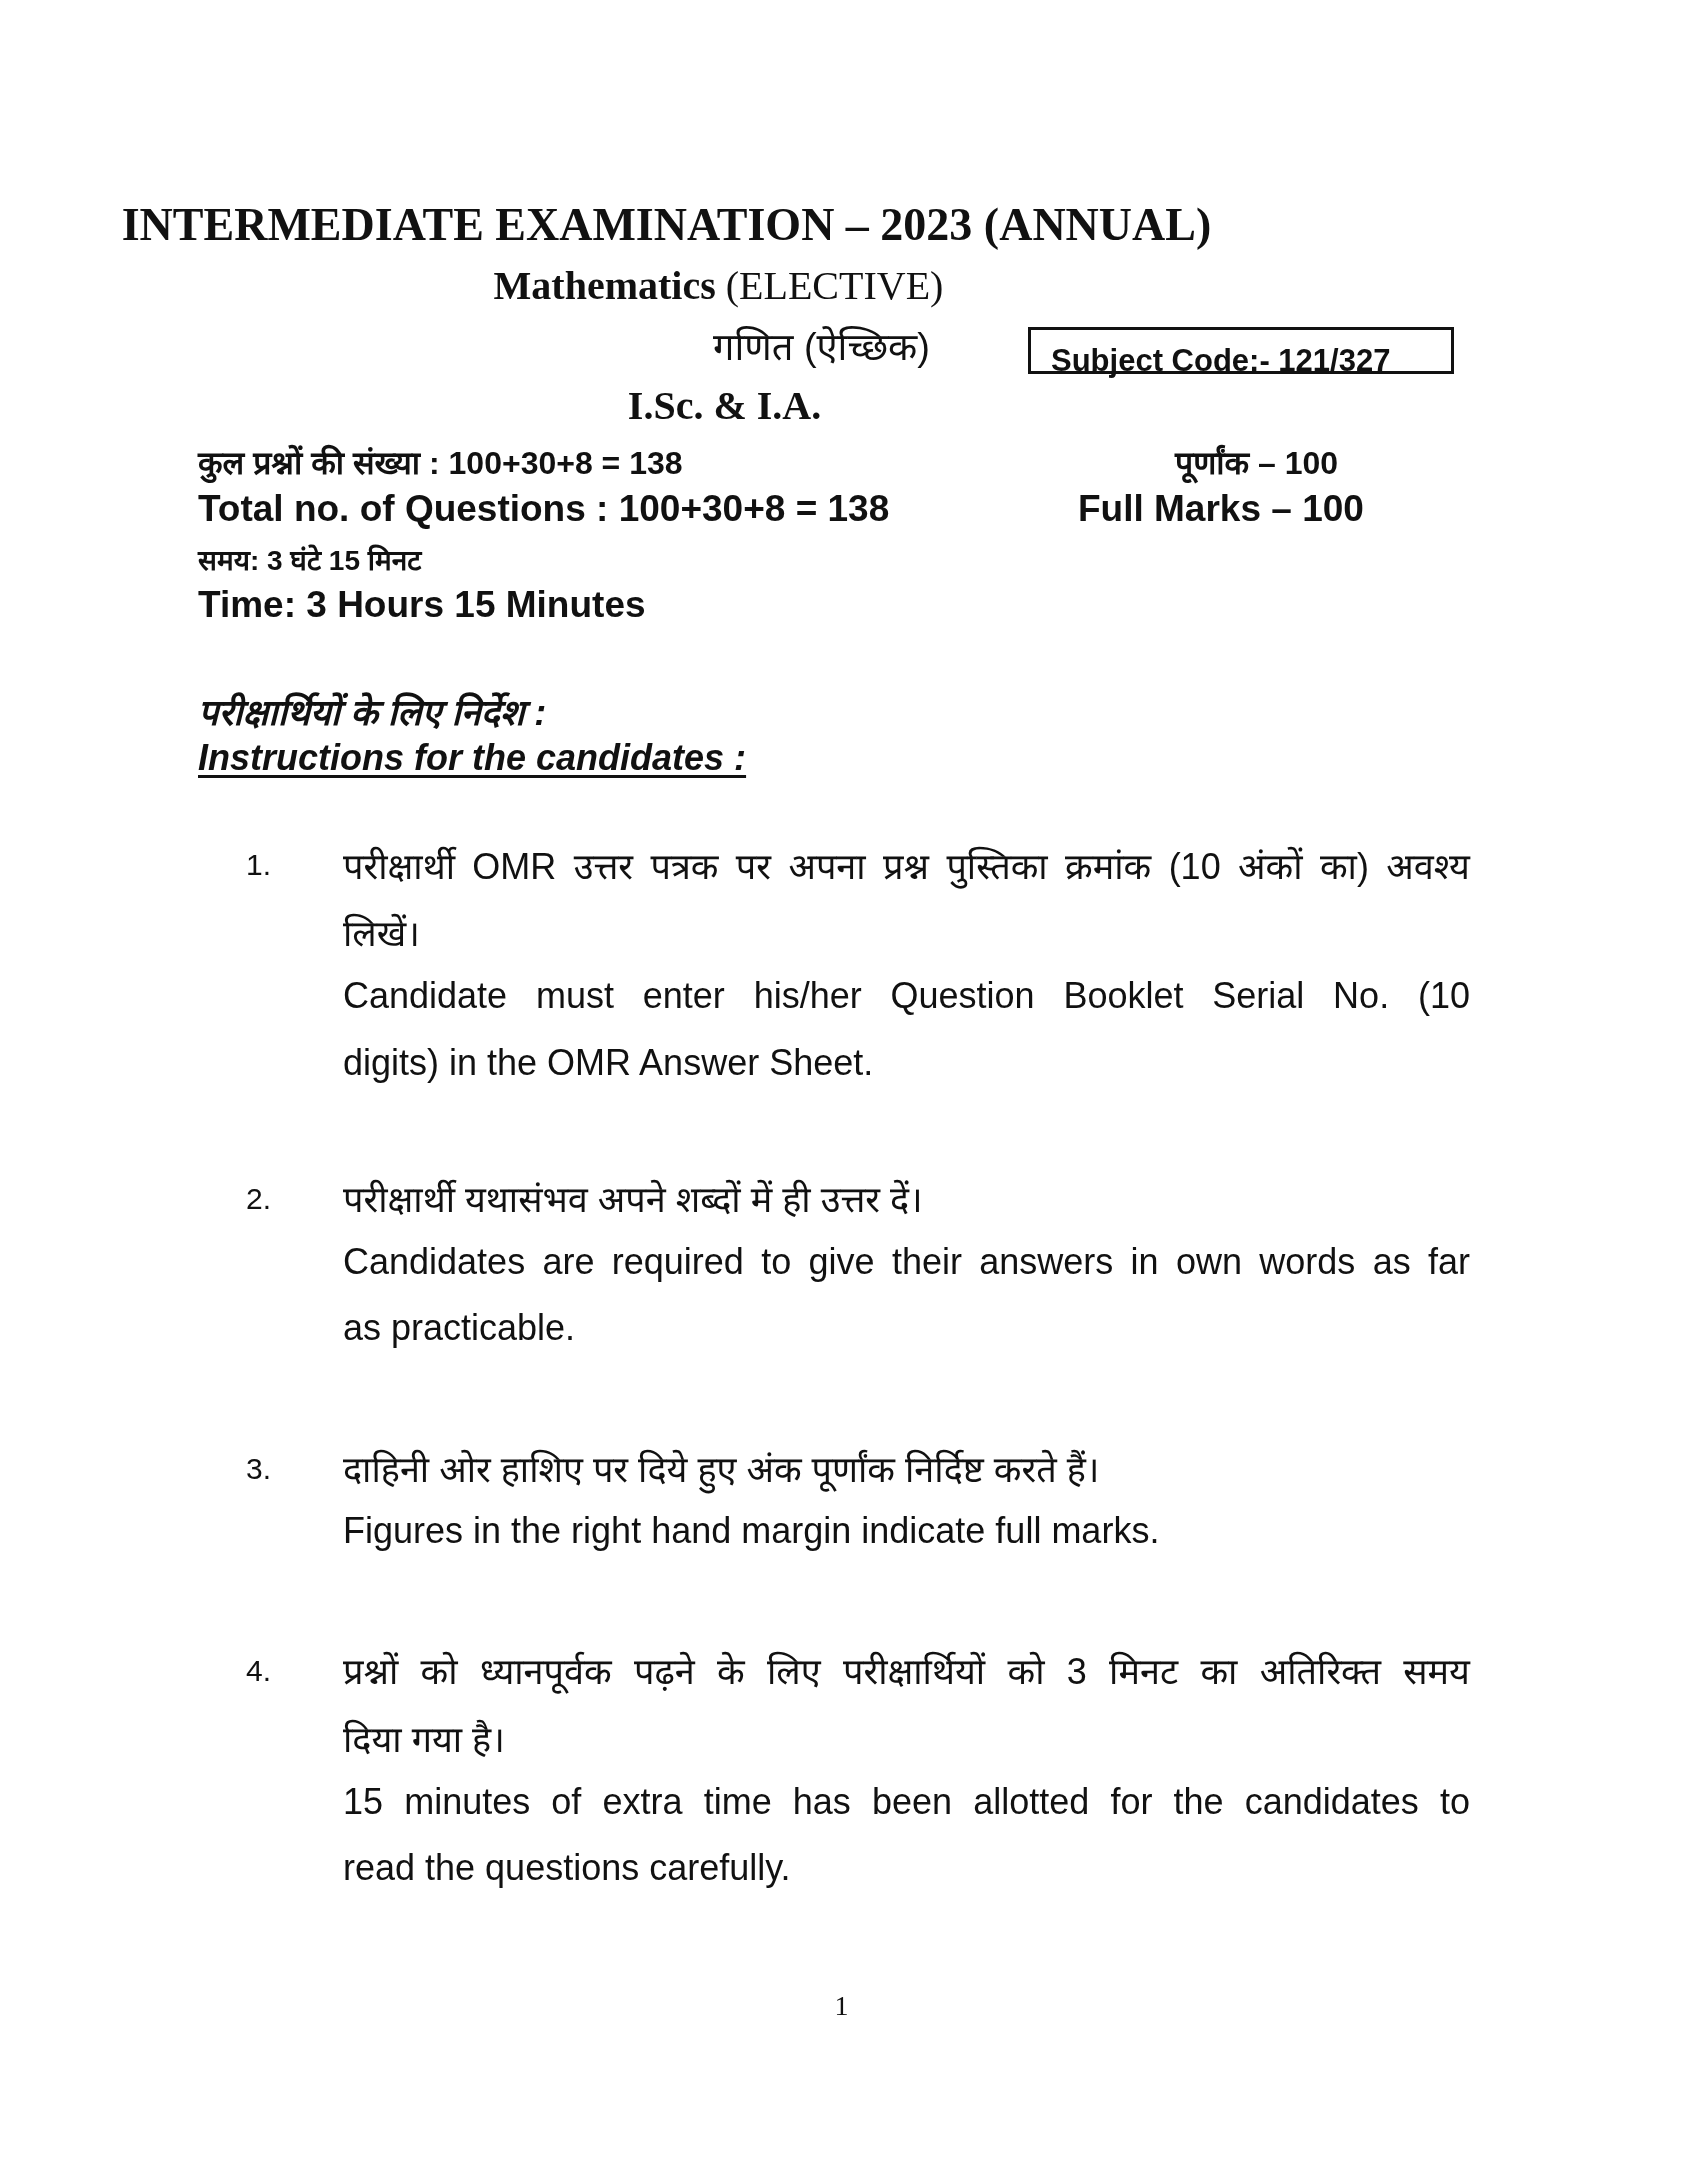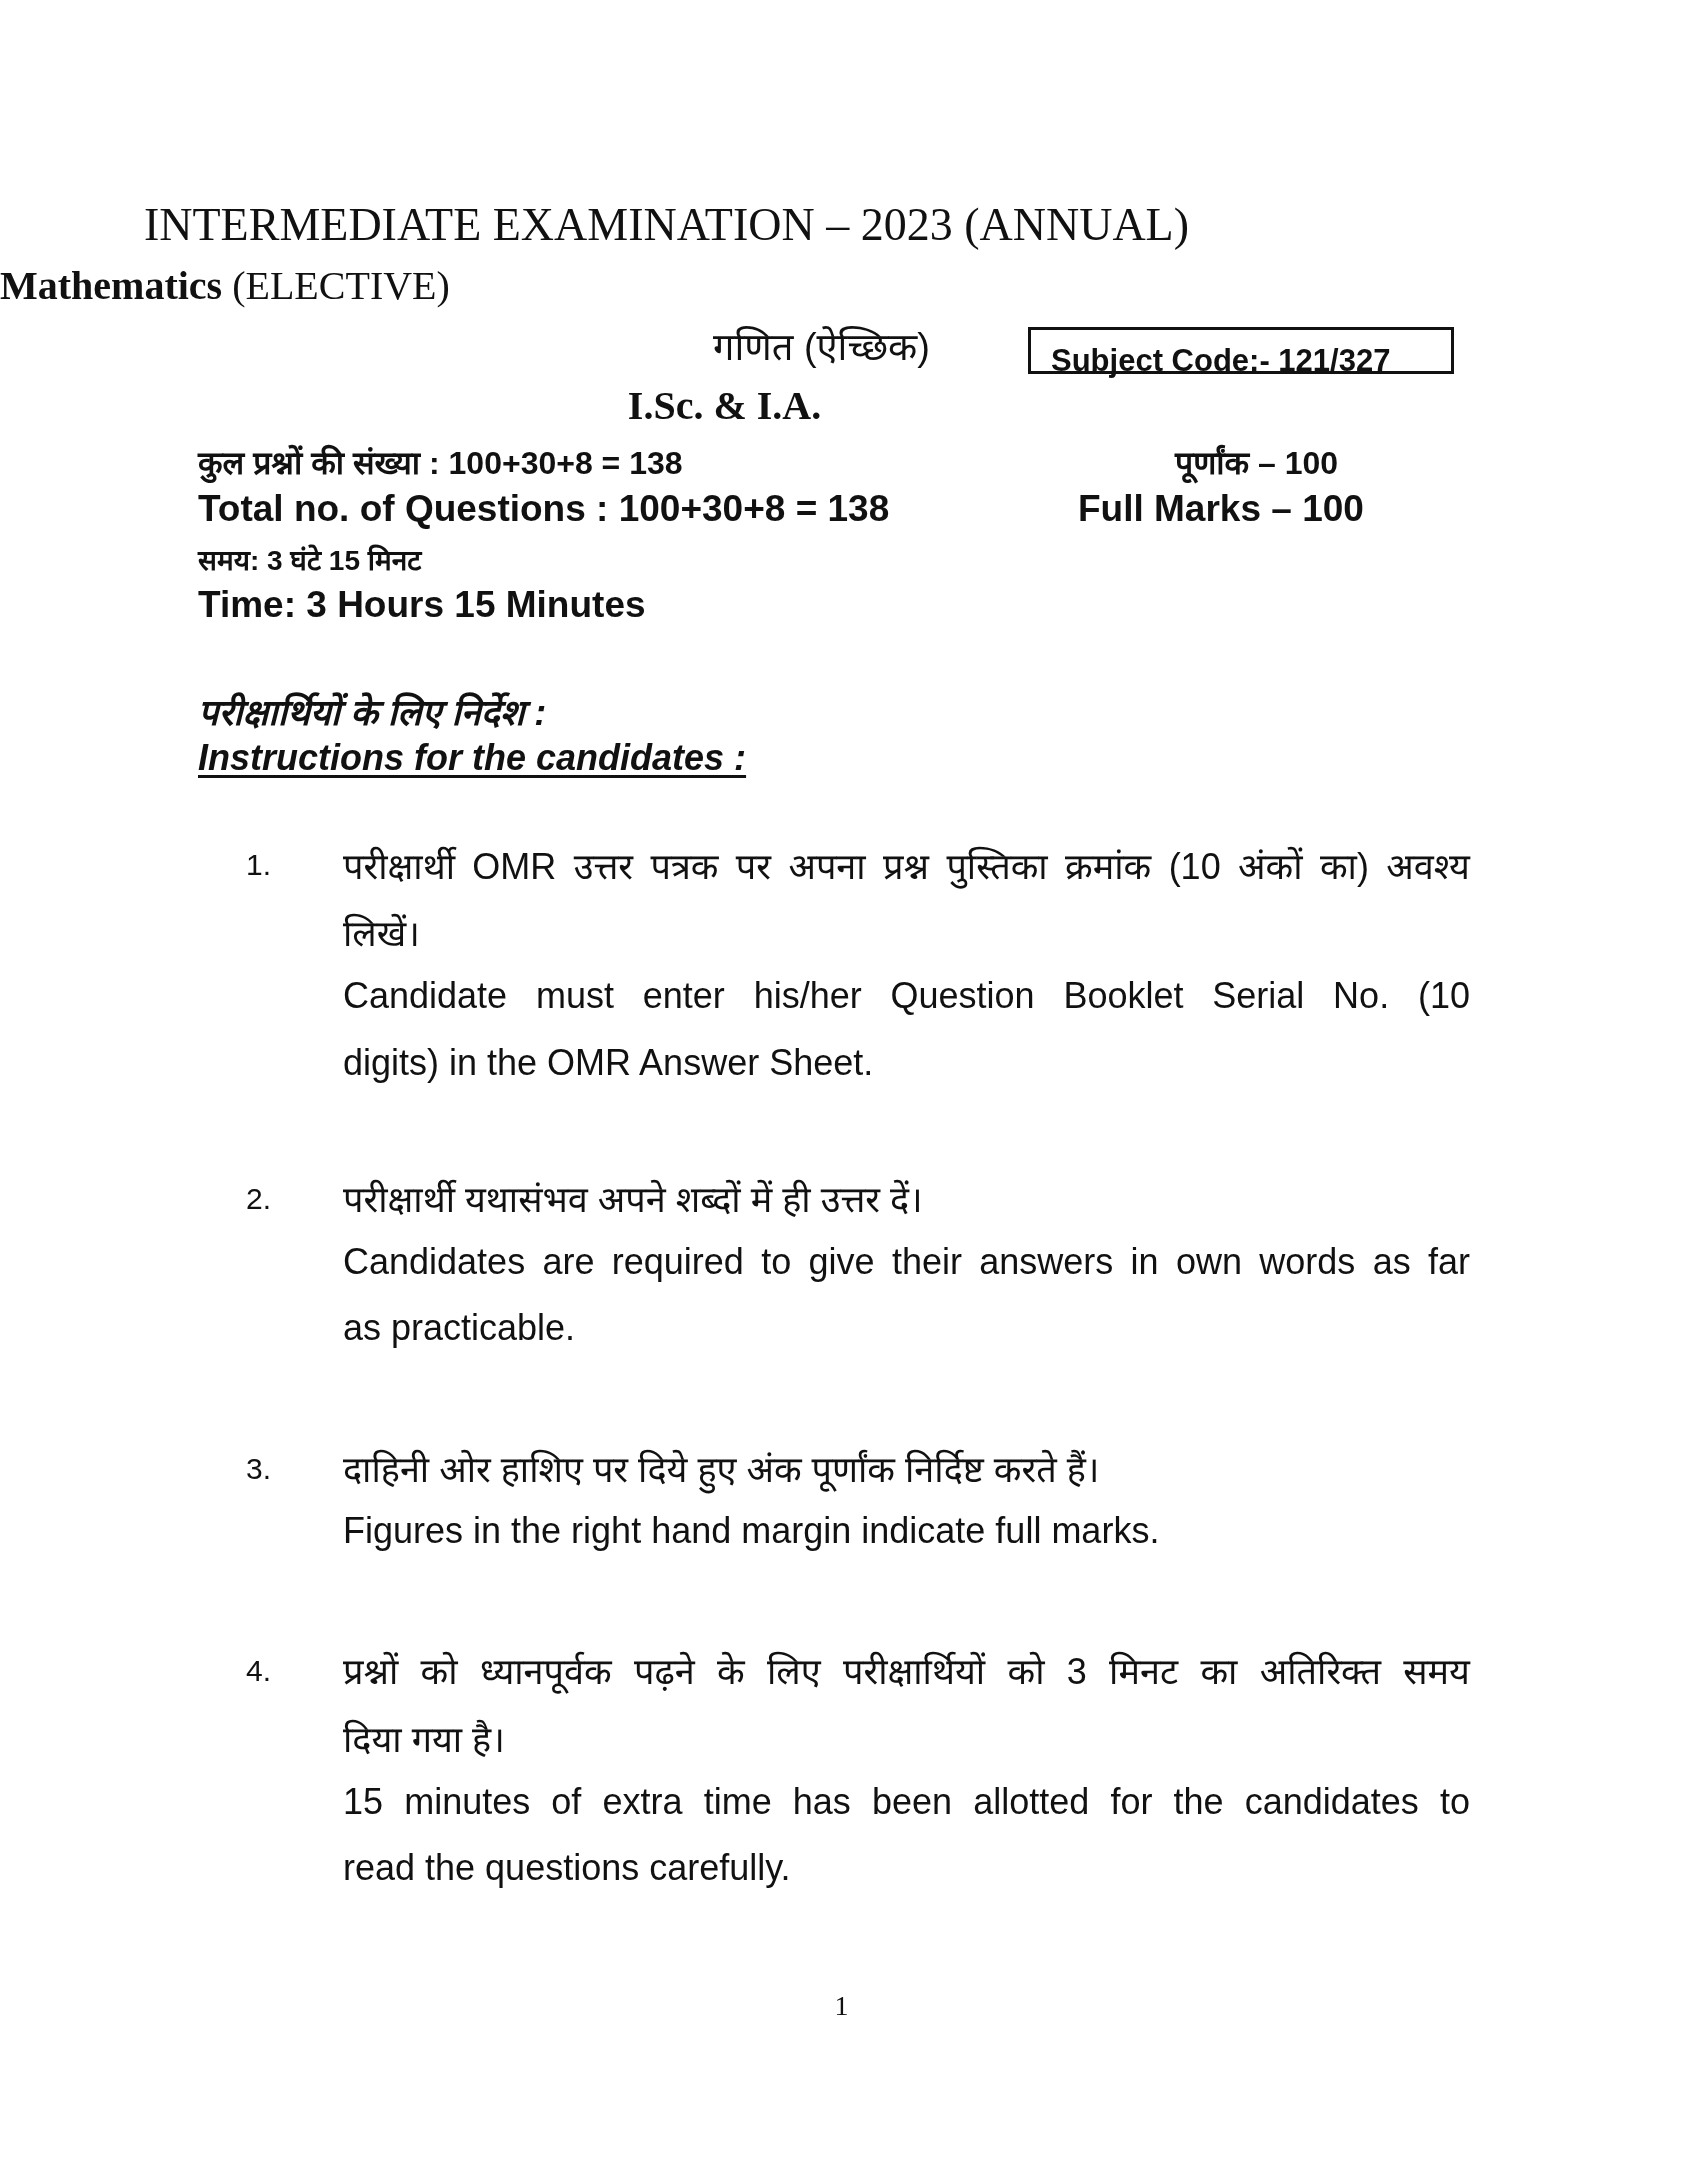--- a/index.html
+++ b/index.html
@@ -1,21 +1,21 @@
 <!DOCTYPE html>
 <html><head>
 <meta charset="utf-8">
 <style>
   html, body { margin:0; padding:0; background:#ffffff; }
   body { width:1683px; height:2178px; position:relative; overflow:hidden; color:#111; }
   .abs { position:absolute; white-space:nowrap; }
   .serif { font-family:"Liberation Serif","DejaVu Serif",serif; }
   .sans { font-family:"Liberation Sans","DejaVu Sans",sans-serif; }
-  .title { left:0; width:1333px; text-align:center; top:198px; font-size:46px; font-weight:normal; letter-spacing:0px; }
-  .subject { left:0; width:1437px; top:262px; font-size:40px; }
+  .title { left:0; width:1333px; text-align:center; top:198px; font-size:46px; font-weight:bold; letter-spacing:0px; }
+  .subject { left:0; width:1437px; text-align:center; top:262px; font-size:40px; }
   .subject b { font-weight:bold; }
   .hindi-subject { left:713px; top:319px; font-size:38px; }
   .code-box { left:1028px; top:327px; width:426px; height:47px; border:3px solid #111; box-sizing:border-box; }
   .code-text { position:absolute; left:20px; top:13px; font-size:31px; font-weight:bold; }
   .stream { left:0; width:1449px; text-align:center; top:382px; font-size:40px; font-weight:bold; }
   .meta-hi { font-size:32px; font-weight:bold; }
   .meta-en { font-size:37px; font-weight:bold; }
   .instr-hi { left:198px; top:687px; font-size:36px; font-style:italic; font-weight:bold; }
   .instr-en { left:198px; top:737px; font-size:36px; font-style:italic; font-weight:bold; text-decoration:underline; text-decoration-thickness:3px; text-underline-offset:5px; }
   .num { left:246px; font-size:30px; }

